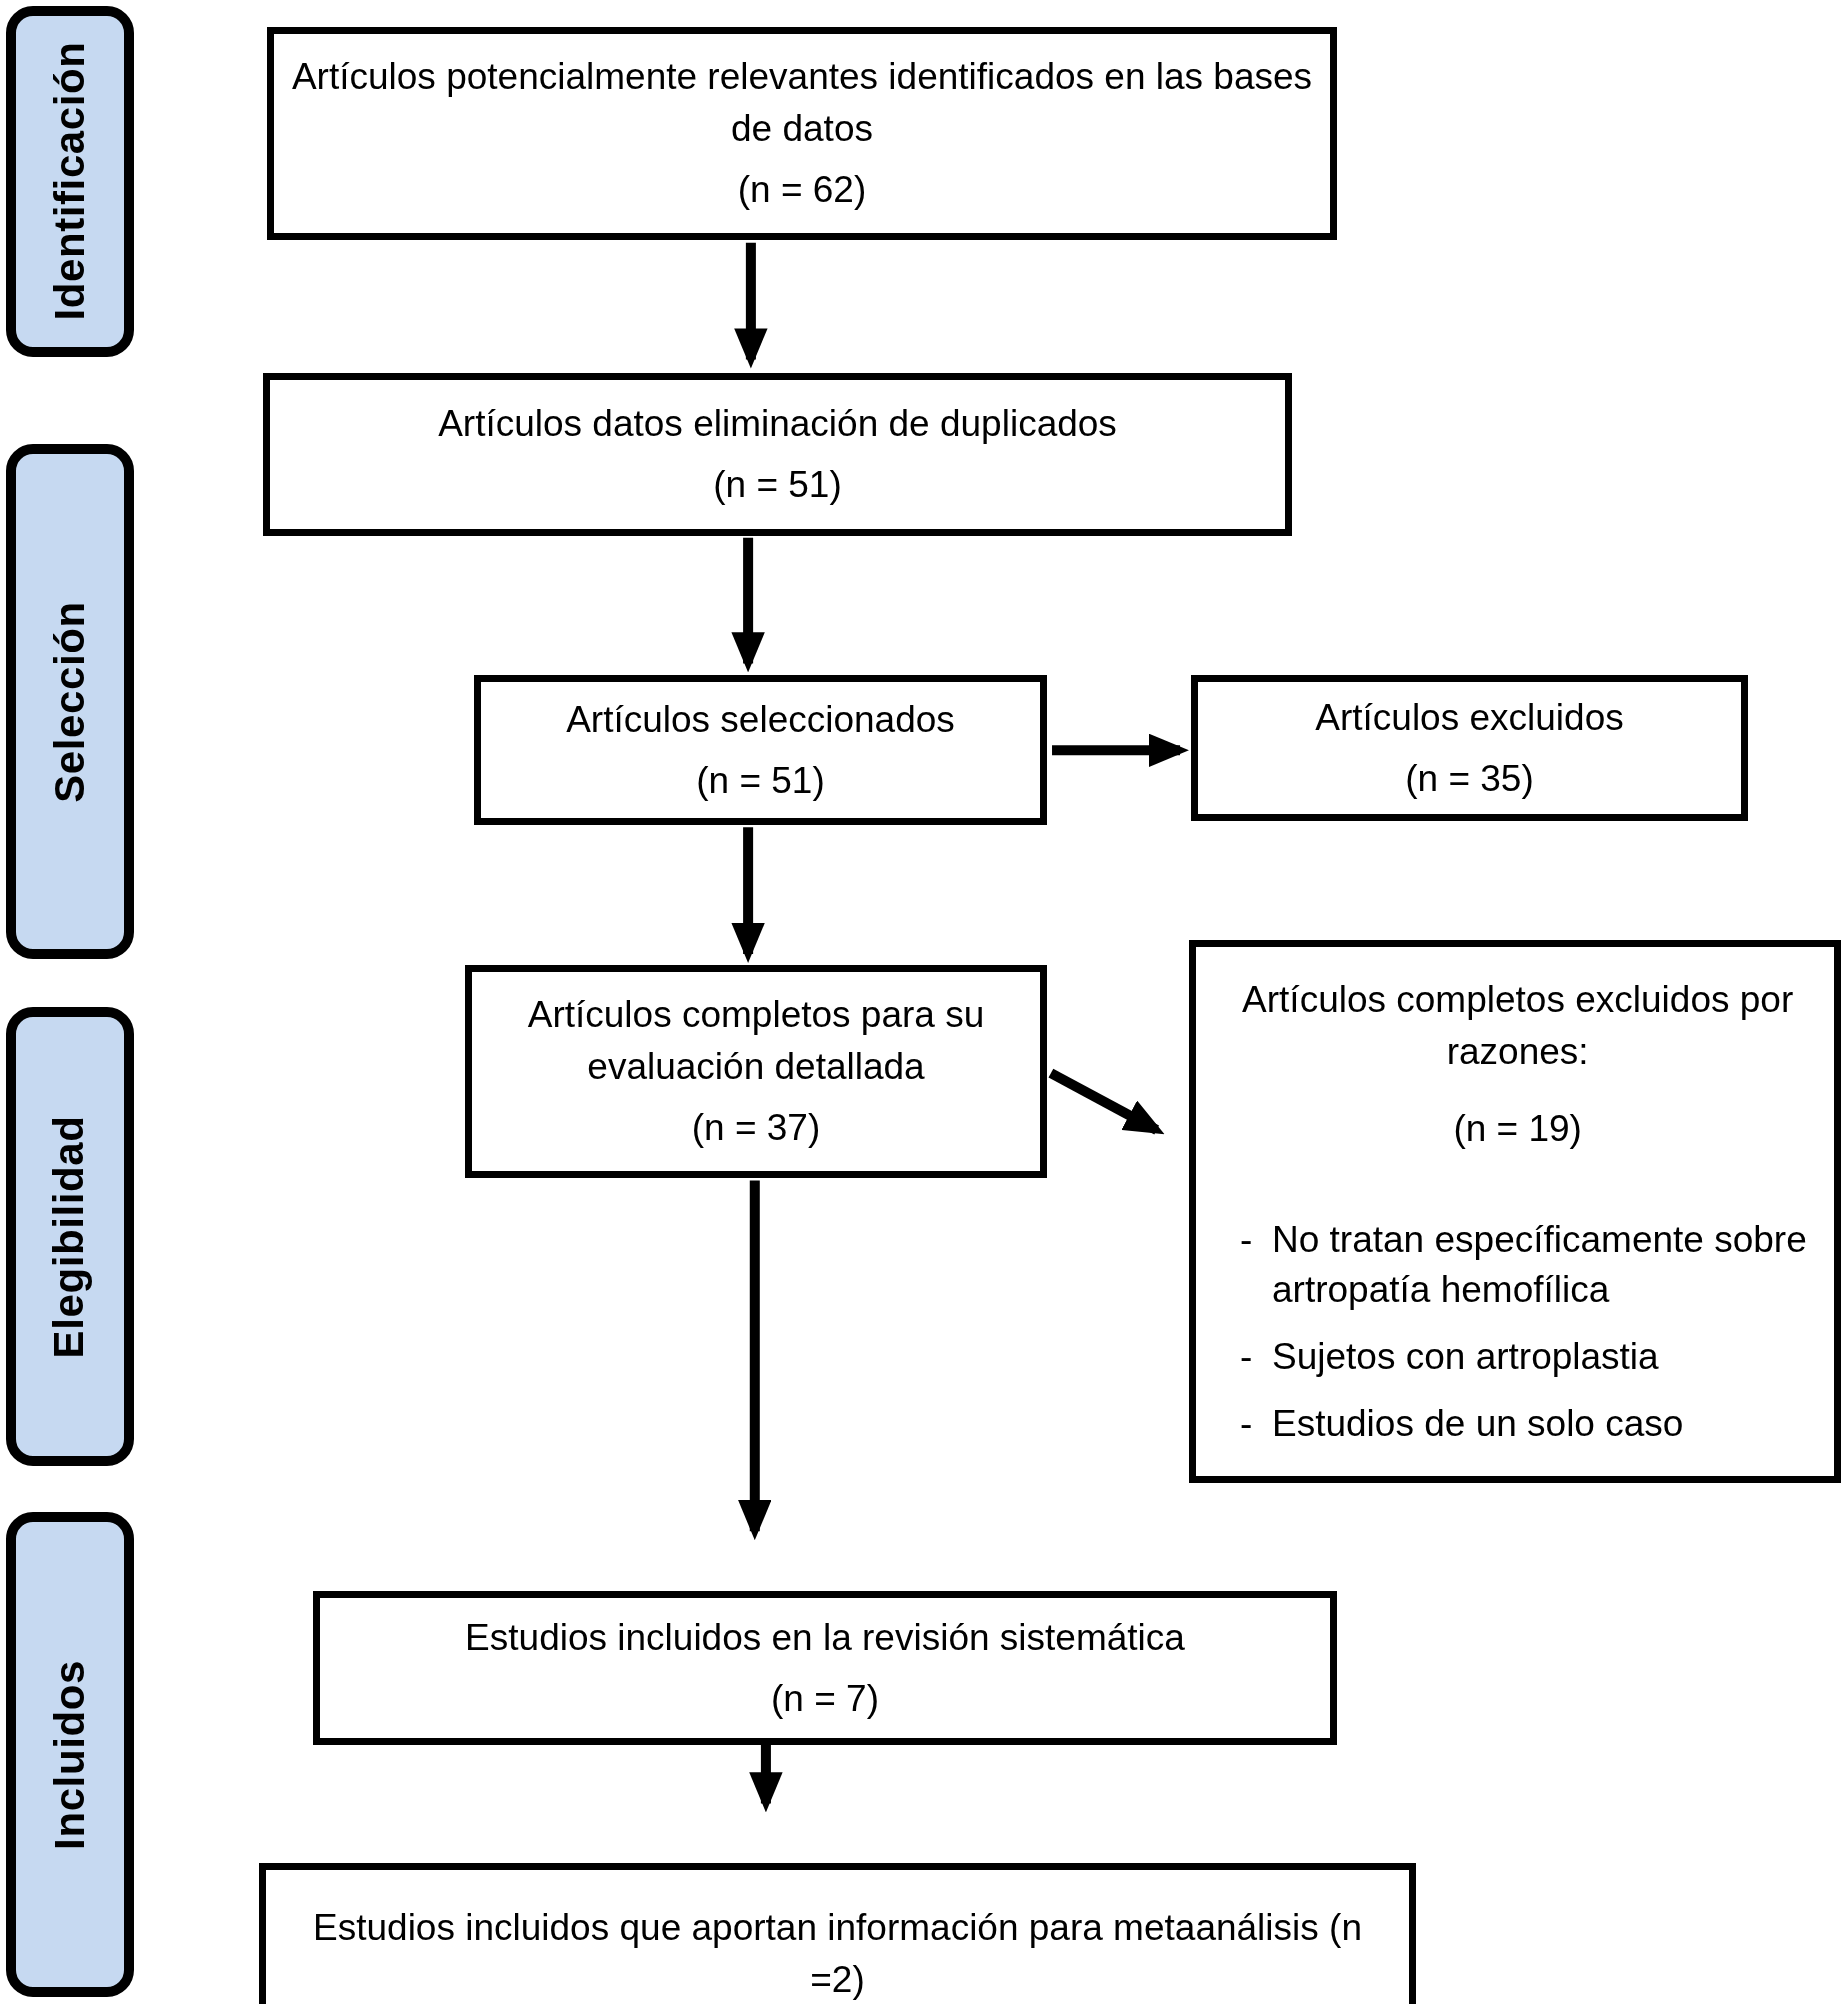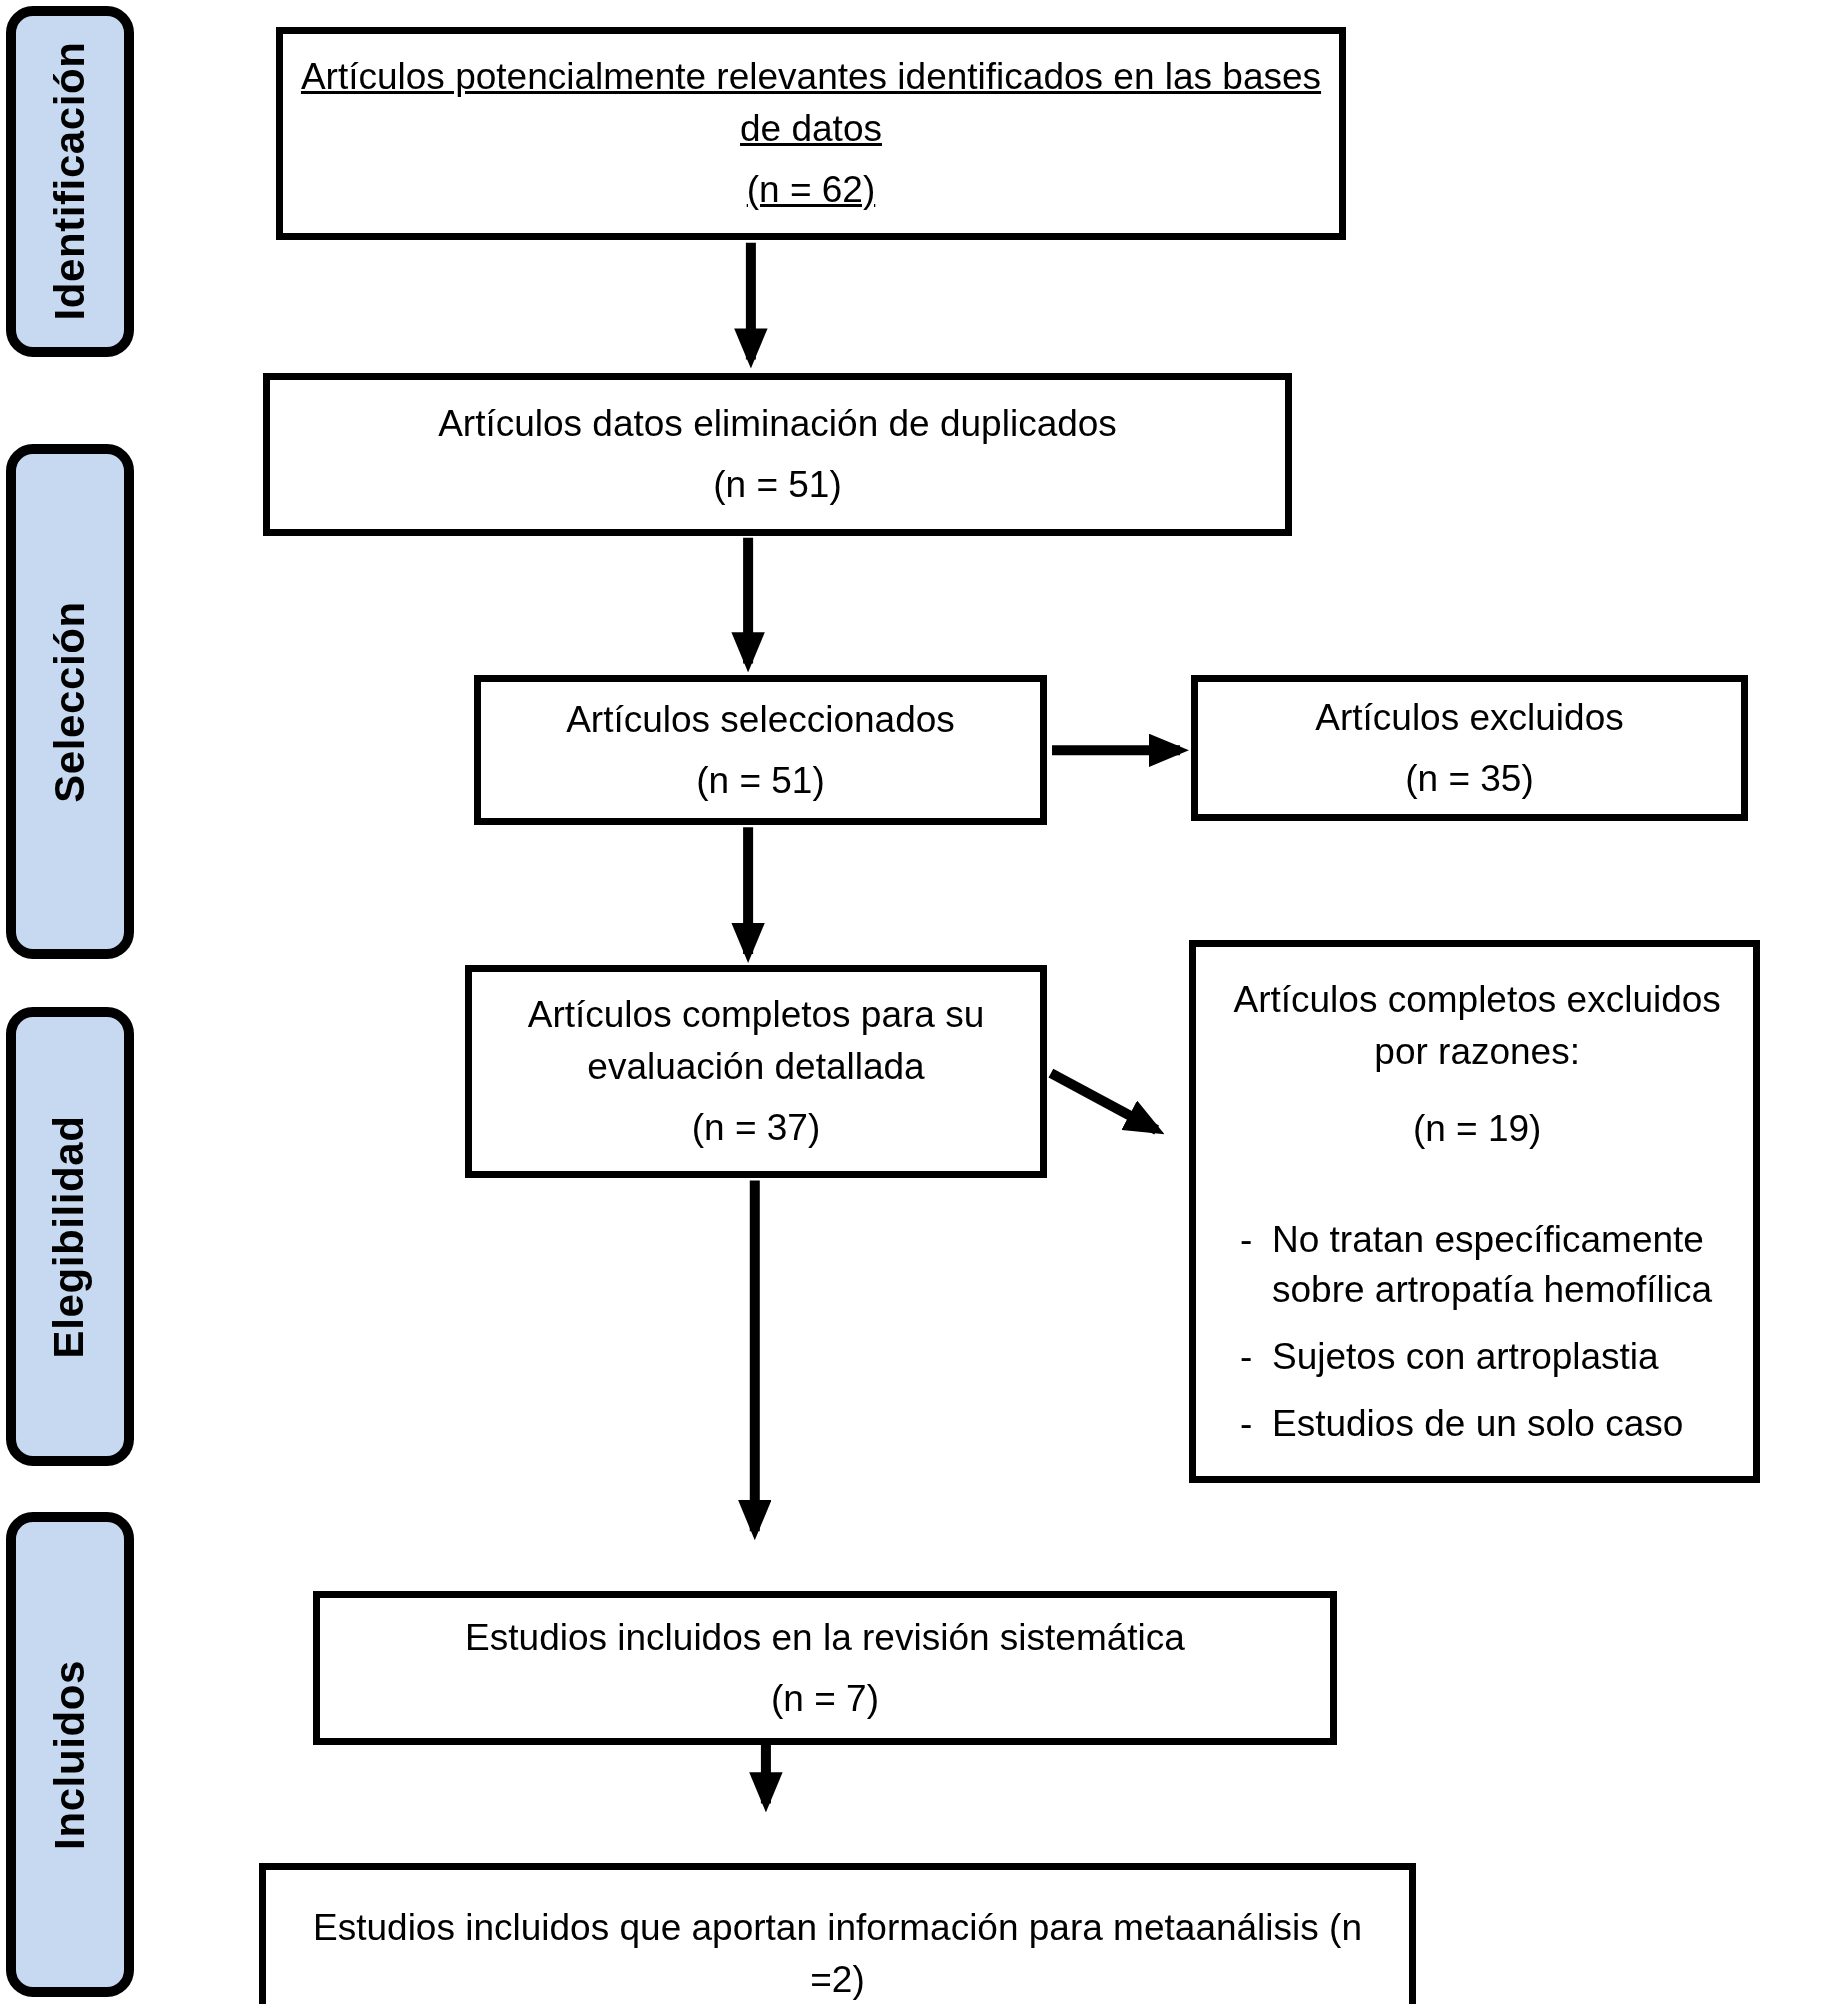--- a/index.html
+++ b/index.html
@@ -116,21 +116,21 @@
   <div class="stage" style="top:444px;height:515px;">
     <span class="rot">Selección</span>
   </div>
   <div class="stage" style="top:1007px;height:459px;">
     <span class="rot">Elegibilidad</span>
   </div>
   <div class="stage" style="top:1512px;height:485px;">
     <span class="rot">Incluidos</span>
   </div>
 
-  <div class="fbox" style="left:276px;top:27px;width:1070px;height:213px;text-decoration:underline;">
+  <div class="fbox" style="left:267px;top:27px;width:1070px;height:213px;">
     <div class="txt">Artículos potencialmente relevantes identificados en las bases de datos</div>
     <div class="count">(n = 62)</div>
   </div>
 
   <div class="fbox" style="left:263px;top:373px;width:1029px;height:163px;">
     <div class="txt">Artículos datos eliminación de duplicados</div>
     <div class="count">(n = 51)</div>
   </div>
 
   <div class="fbox" style="left:474px;top:675px;width:573px;height:150px;">
@@ -141,21 +141,21 @@
   <div class="fbox" style="left:1191px;top:675px;width:557px;height:146px;">
     <div class="txt">Artículos excluidos</div>
     <div class="count">(n = 35)</div>
   </div>
 
   <div class="fbox" style="left:465px;top:965px;width:582px;height:213px;">
     <div class="txt">Artículos completos para su evaluación detallada</div>
     <div class="count">(n = 37)</div>
   </div>
 
-  <div class="fbox reasons" style="left:1189px;top:940px;width:571px;height:543px;">
+  <div class="fbox reasons" style="left:1189px;top:940px;width:652px;height:543px;">
     <div class="hdr">
       <div>Artículos completos excluidos por razones:</div>
       <div class="count">(n = 19)</div>
     </div>
     <div class="list">
       <div class="item">
         <span class="dash">-</span>
         <span class="rtext">No tratan específicamente sobre artropatía hemofílica</span>
       </div>
       <div class="item">

